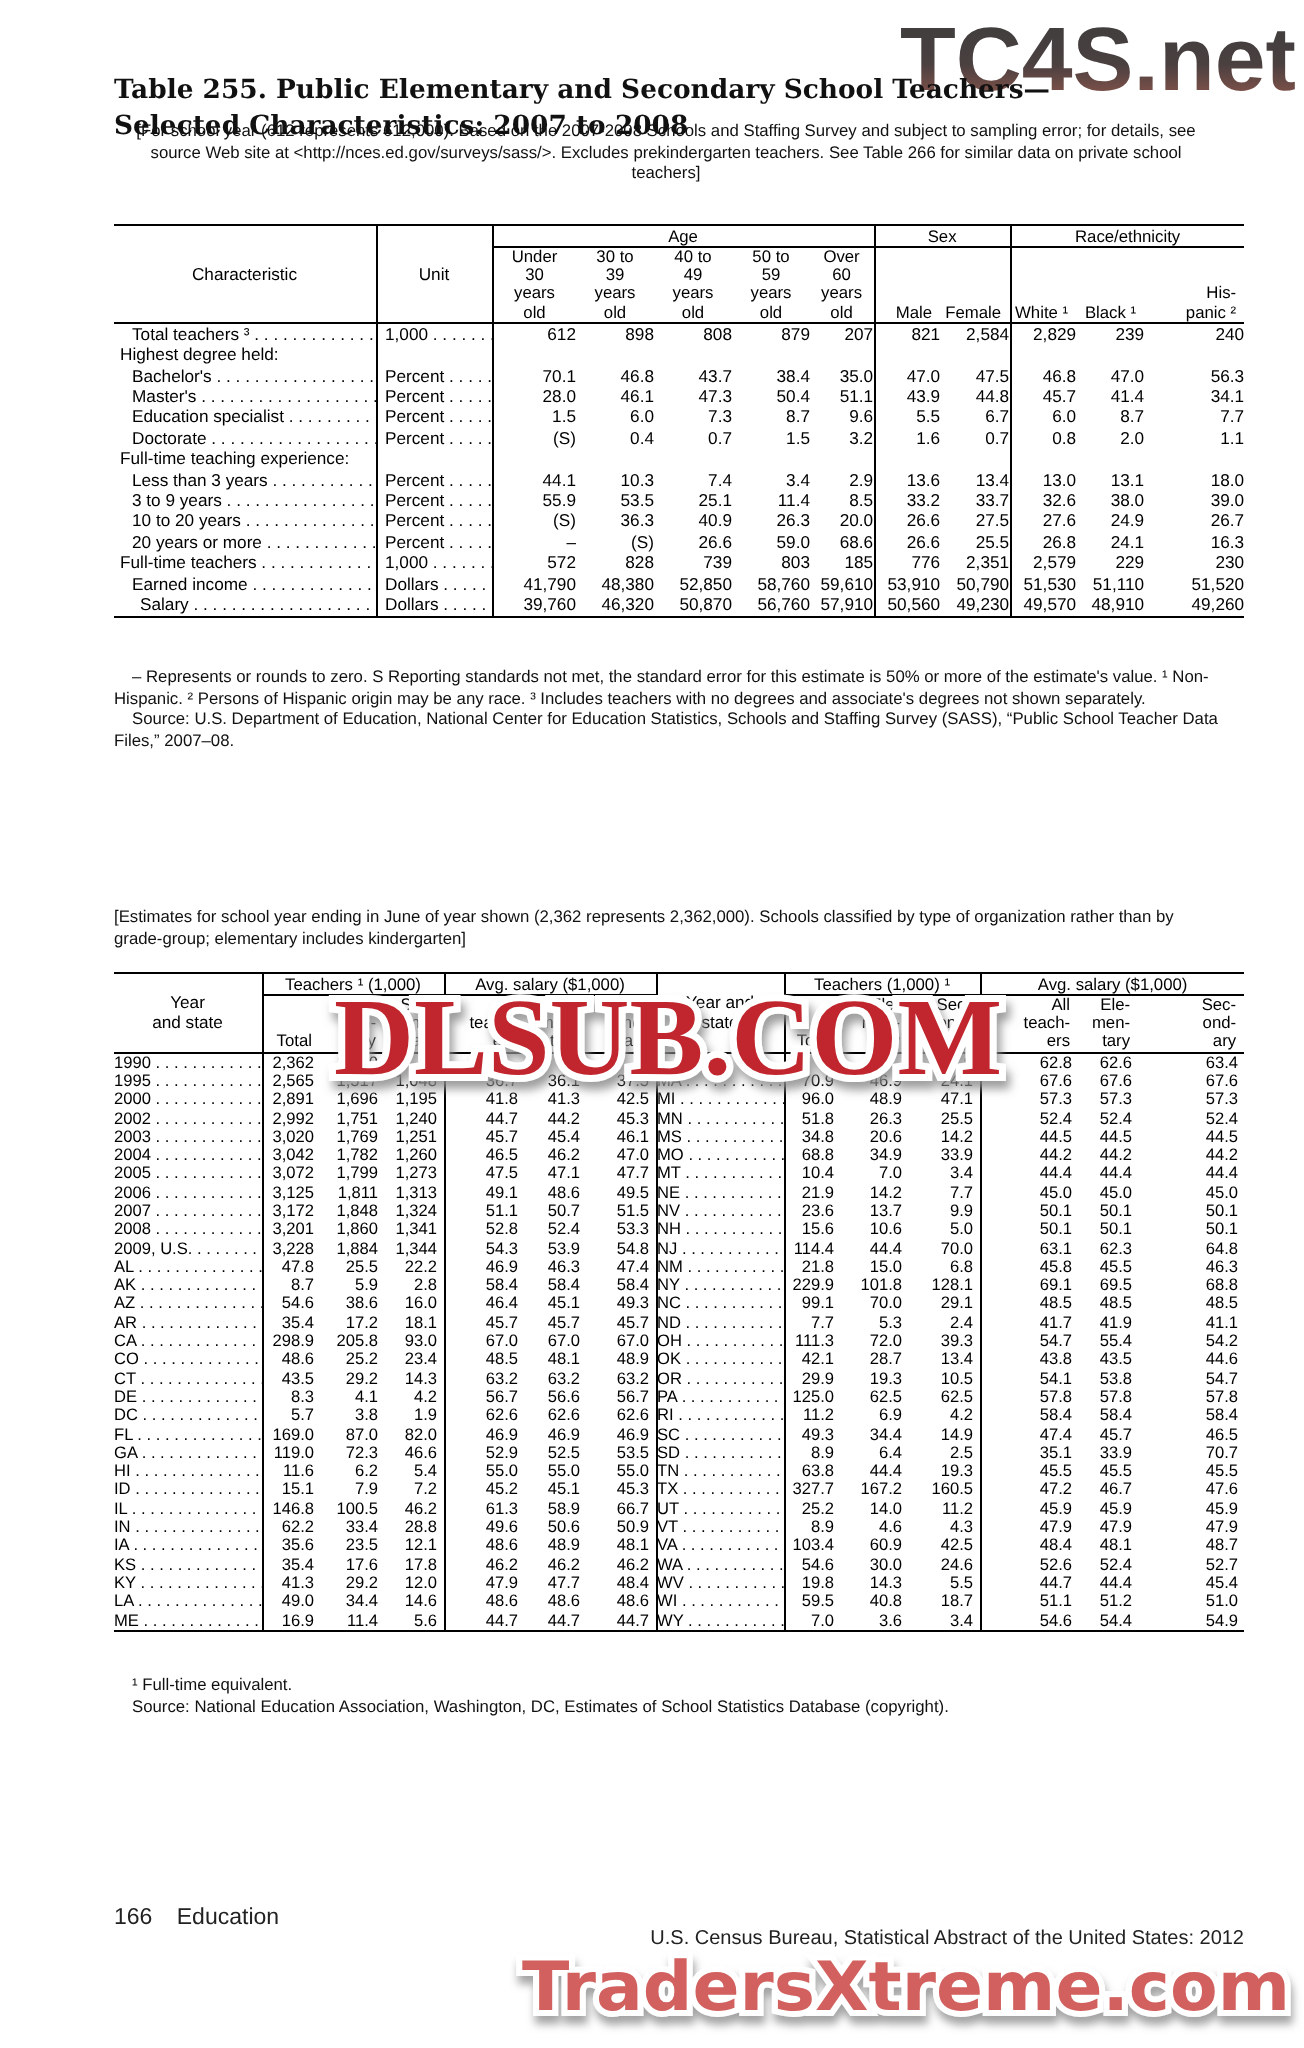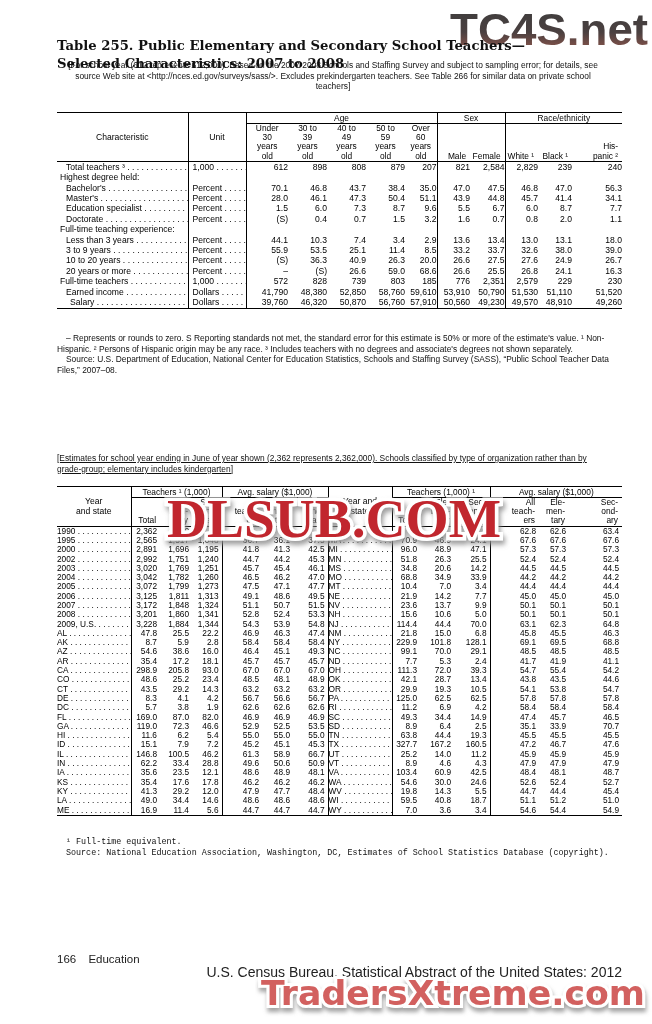--- a/index.html
+++ b/index.html
@@ -39,21 +39,21 @@
   
   .t256 td{font-size:8.3px;line-height:9.3px;}
   .t256 .num{padding-right:3px;}
   .lblL{padding-left:18px;}
   .indb{padding-left:25px;}
   .lblR{padding-left:2px;}
   .prL{padding-right:10px;}
   .prR{padding-right:26px;}
   
   .pgnum{font-size:11.5px;color:#222;}
-  .census{font-size:14px;color:#222;}
+  .census{font-size:10px;color:#222;}
 </style>
 </head>
 <body>
 
 <div class="page">
 
   <div class="abs" style="left:447px;top:3px;">
     <svg width="205" height="52" viewBox="0 0 205 52">
       <defs>
         <linearGradient id="gTop" x1="0" y1="0" x2="0" y2="1">
@@ -319,21 +319,21 @@
           <td class="num pr255">49,260</td>
         </tr>
       </tbody>
   </table>
 
   <div class="abs" style="left:57px;top:333px;width:552px;">
     <p class="fn">– Represents or rounds to zero. S Reporting standards not met, the standard error for this estimate is 50% or more of the estimate's value. ¹ Non-Hispanic. ² Persons of Hispanic origin may be any race. ³ Includes teachers with no degrees and associate's degrees not shown separately.</p>
     <p class="fn">Source: U.S. Department of Education, National Center for Education Statistics, Schools and Staffing Survey (SASS), “Public School Teacher Data Files,” 2007–08.</p>
   </div>
 
-  <p class="headnote abs" style="left:57px;top:453px;width:552px;text-decoration:underline;">[Estimates for school year ending in June of year shown (2,362 represents 2,362,000). Schools classified by type of organization rather than by grade-group; elementary includes kindergarten]</p>
+  <p class="headnote abs" style="left:57px;top:453px;width:552px;">[Estimates for school year ending in June of year shown (2,362 represents 2,362,000). Schools classified by type of organization rather than by grade-group; elementary includes kindergarten]</p>
 
   <table class="data t256" style="left:57px;top:486px;width:565px;">
     <colgroup>
       <col style="width:74px">
         <col style="width:29px">
         <col style="width:32px">
         <col style="width:30px">
       <col style="width:40px">
         <col style="width:31px">
         <col style="width:35px">
@@ -884,21 +884,21 @@
           <td class="num vl">7.0</td>
           <td class="num">3.6</td>
           <td class="num">3.4</td>
           <td class="num vl">54.6</td>
           <td class="num">54.4</td>
           <td class="num prR">54.9</td>
         </tr>
       </tbody>
   </table>
 
-  <div class="abs" style="left:57px;top:837px;width:552px;font-family:Liberation Mono, monospace;">
+  <div class="abs" style="left:57px;top:837px;width:552px;">
     <p class="fn">¹ Full-time equivalent.</p>
     <p class="fn">Source: National Education Association, Washington, DC, Estimates of School Statistics Database (copyright).</p>
   </div>
 
   <div class="abs" style="left:160px;top:481px;">
     <svg width="350" height="76" viewBox="0 0 350 76">
       <defs>
         <filter id="shMid" x="-20%" y="-20%" width="140%" height="160%">
           <feDropShadow dx="2" dy="4" stdDeviation="2.5" flood-color="#8d8d8d" flood-opacity="0.85"></feDropShadow>
         </filter>

